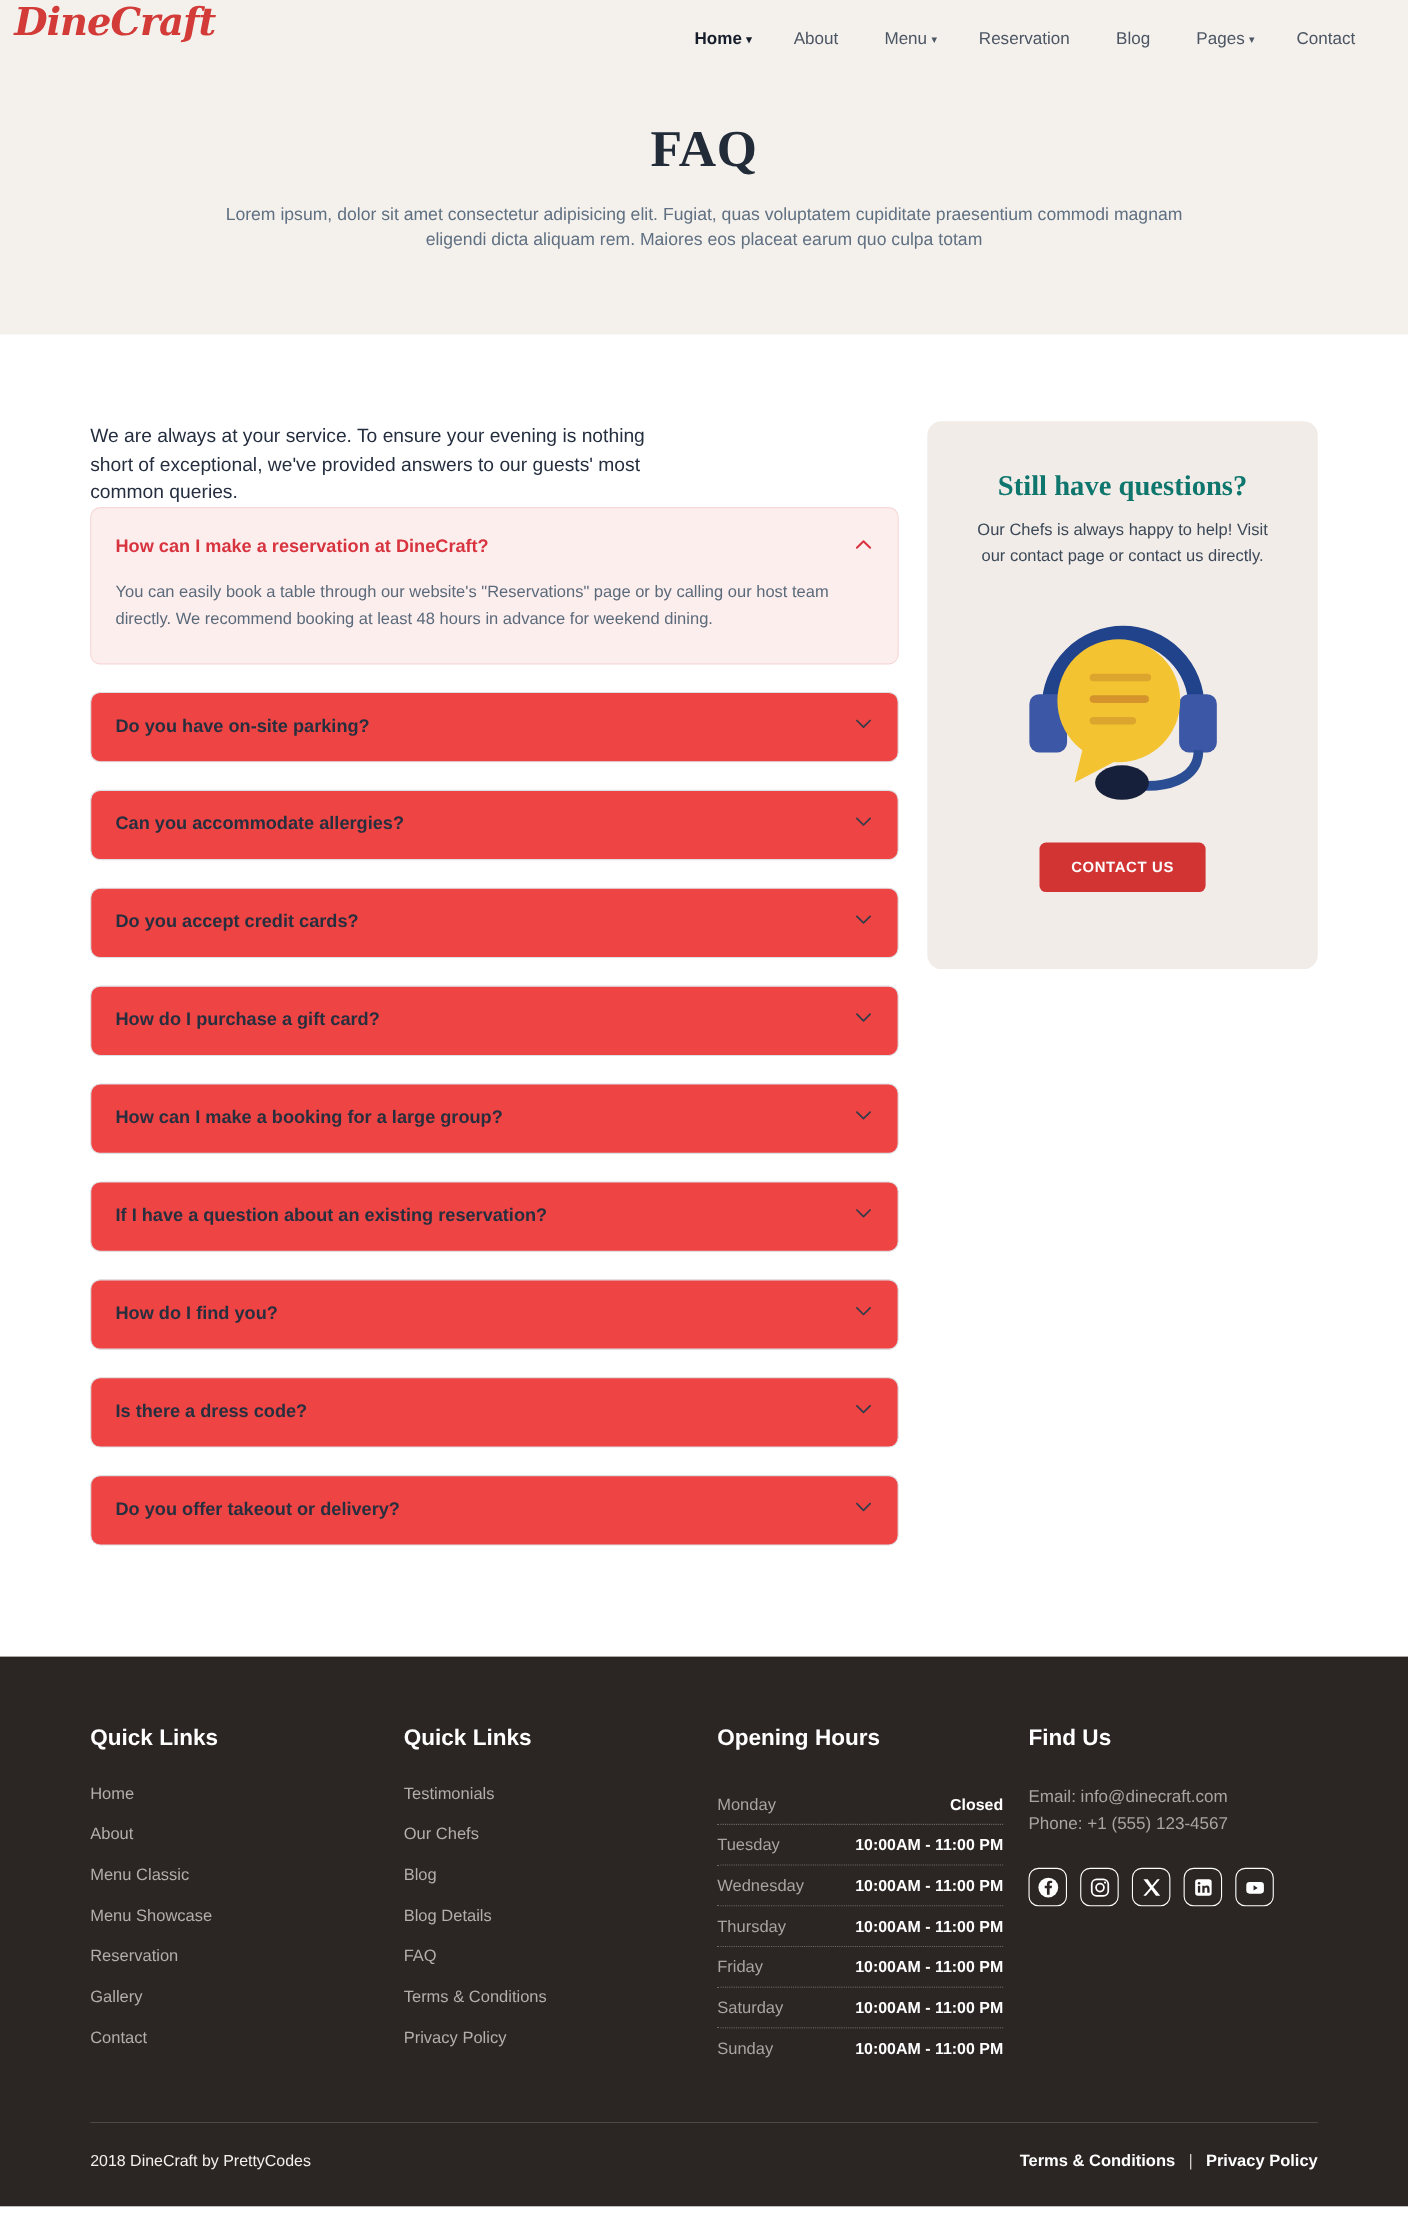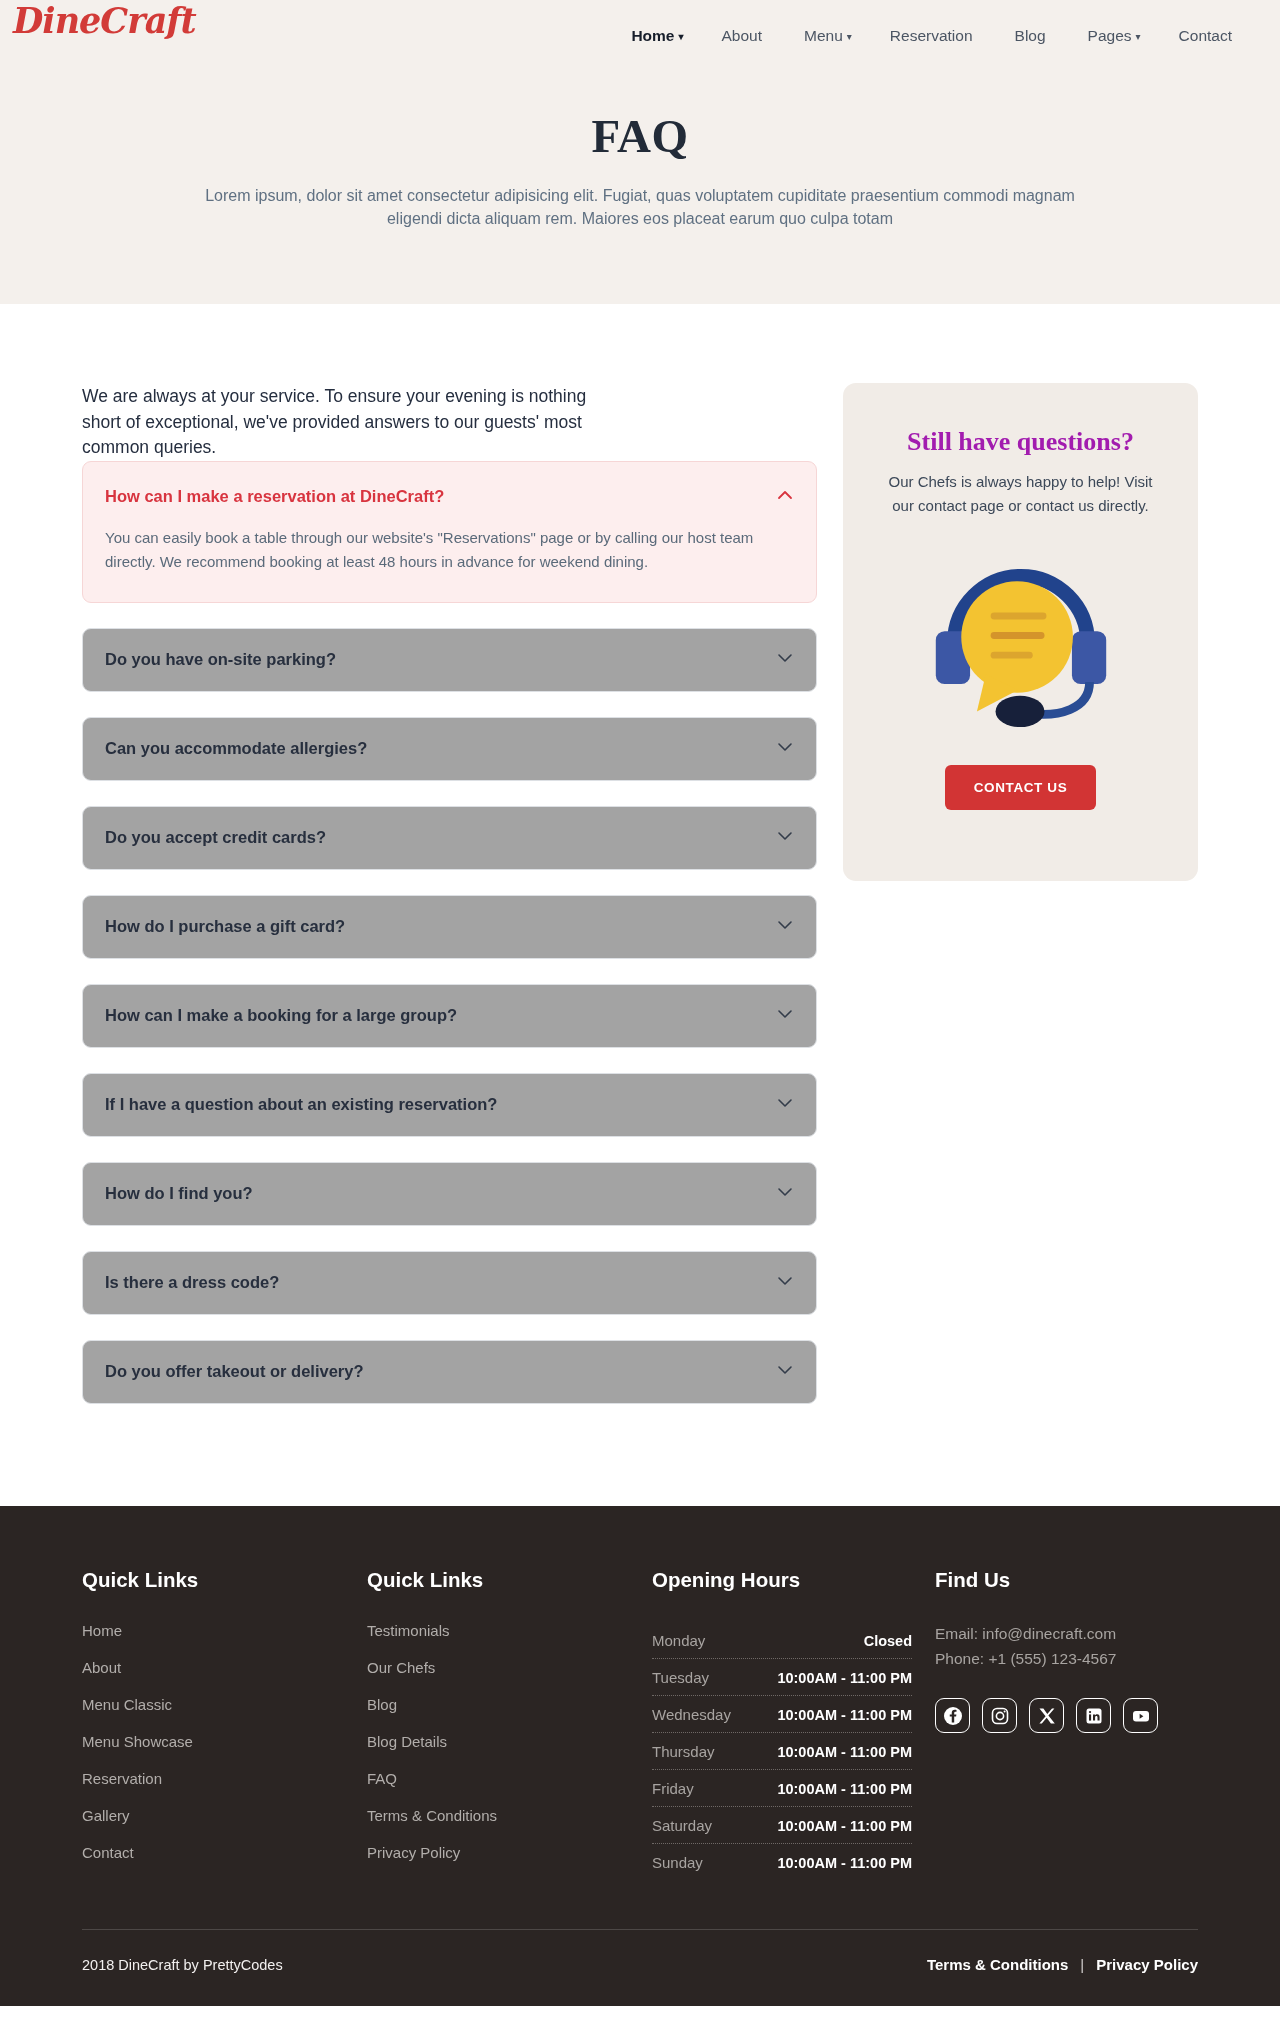--- a/index.html
+++ b/index.html
@@ -17,34 +17,34 @@
 
   .hero { text-align:center; padding:38px 0 74px; }
   .hero-title { font-family:"Liberation Serif", serif; font-weight:700; font-size:47px; color:#222b38; letter-spacing:0.5px; }
   .hero-sub { margin:22px auto 0; max-width:880px; font-size:16px; line-height:1.42; color:#5f7082; }
 
   
   .main { display:flex; padding:80px 82px; min-height:1202px; align-items:flex-start; }
   .faq-col { width:735px; flex:0 0 735px; }
   .intro { font-size:17.5px; line-height:1.45; color:#252e3f; max-width:545px; }
 
-  .faq-item { border:1px solid #dde0e4; border-radius:9px; background:#a3a3a3; margin-top:25px; }
+  .faq-item { border:1px solid #dde0e4; border-radius:9px; background:#ef4444; margin-top:25px; }
   .faq-item.first { margin-top:32px; }
   .faq-head { display:flex; align-items:center; justify-content:space-between; height:62px; padding:0 22px; cursor:pointer; }
   .faq-q { font-size:16.5px; font-weight:700; color:#272f3e; }
   .chev { flex:0 0 auto; }
 
   .faq-item.expanded { background:#fdeeee; border-color:#f6d6d6; margin-top:0; padding:24px 22px 28px; }
   .faq-item.expanded .faq-head { height:auto; padding:0; }
   .faq-item.expanded .faq-q { color:#d8343f; }
   .faq-answer { margin-top:18px; font-size:15px; line-height:1.6; color:#5a6a7a; max-width:680px; }
 
   
   .sidebar { flex:0 0 355px; margin-left:26px; margin-top:-1px; background:#f1ece7; border-radius:13px; padding:44px 34px 48px; text-align:center; min-height:498px; }
-  .sb-title { font-family:"Liberation Serif", serif; font-weight:700; font-size:26px; color:#a21caf; }
+  .sb-title { font-family:"Liberation Serif", serif; font-weight:700; font-size:26px; color:#0f766e; }
   .sb-text { margin-top:13px; font-size:15px; line-height:1.55; color:#3c4858; }
   .sb-illustration { margin-top:26px; }
   .sb-btn { display:inline-block; margin-top:28px; background:#d23434; color:#fff; font-size:13.5px; font-weight:700; letter-spacing:0.6px; padding:15px 29px; border:none; border-radius:6px; cursor:pointer; font-family:"Liberation Sans", sans-serif; }
 
   
   .footer { background:#2b2523; color:#fff; padding:62px 82px 30px; min-height:500px; }
   .footer-cols { display:grid; grid-template-columns:285px 285px 283px 1fr; }
   .f-heading { font-size:20.5px; font-weight:700; margin-bottom:30px; }
   .f-links { list-style:none; }
   .f-links li { margin-bottom:19px; }

